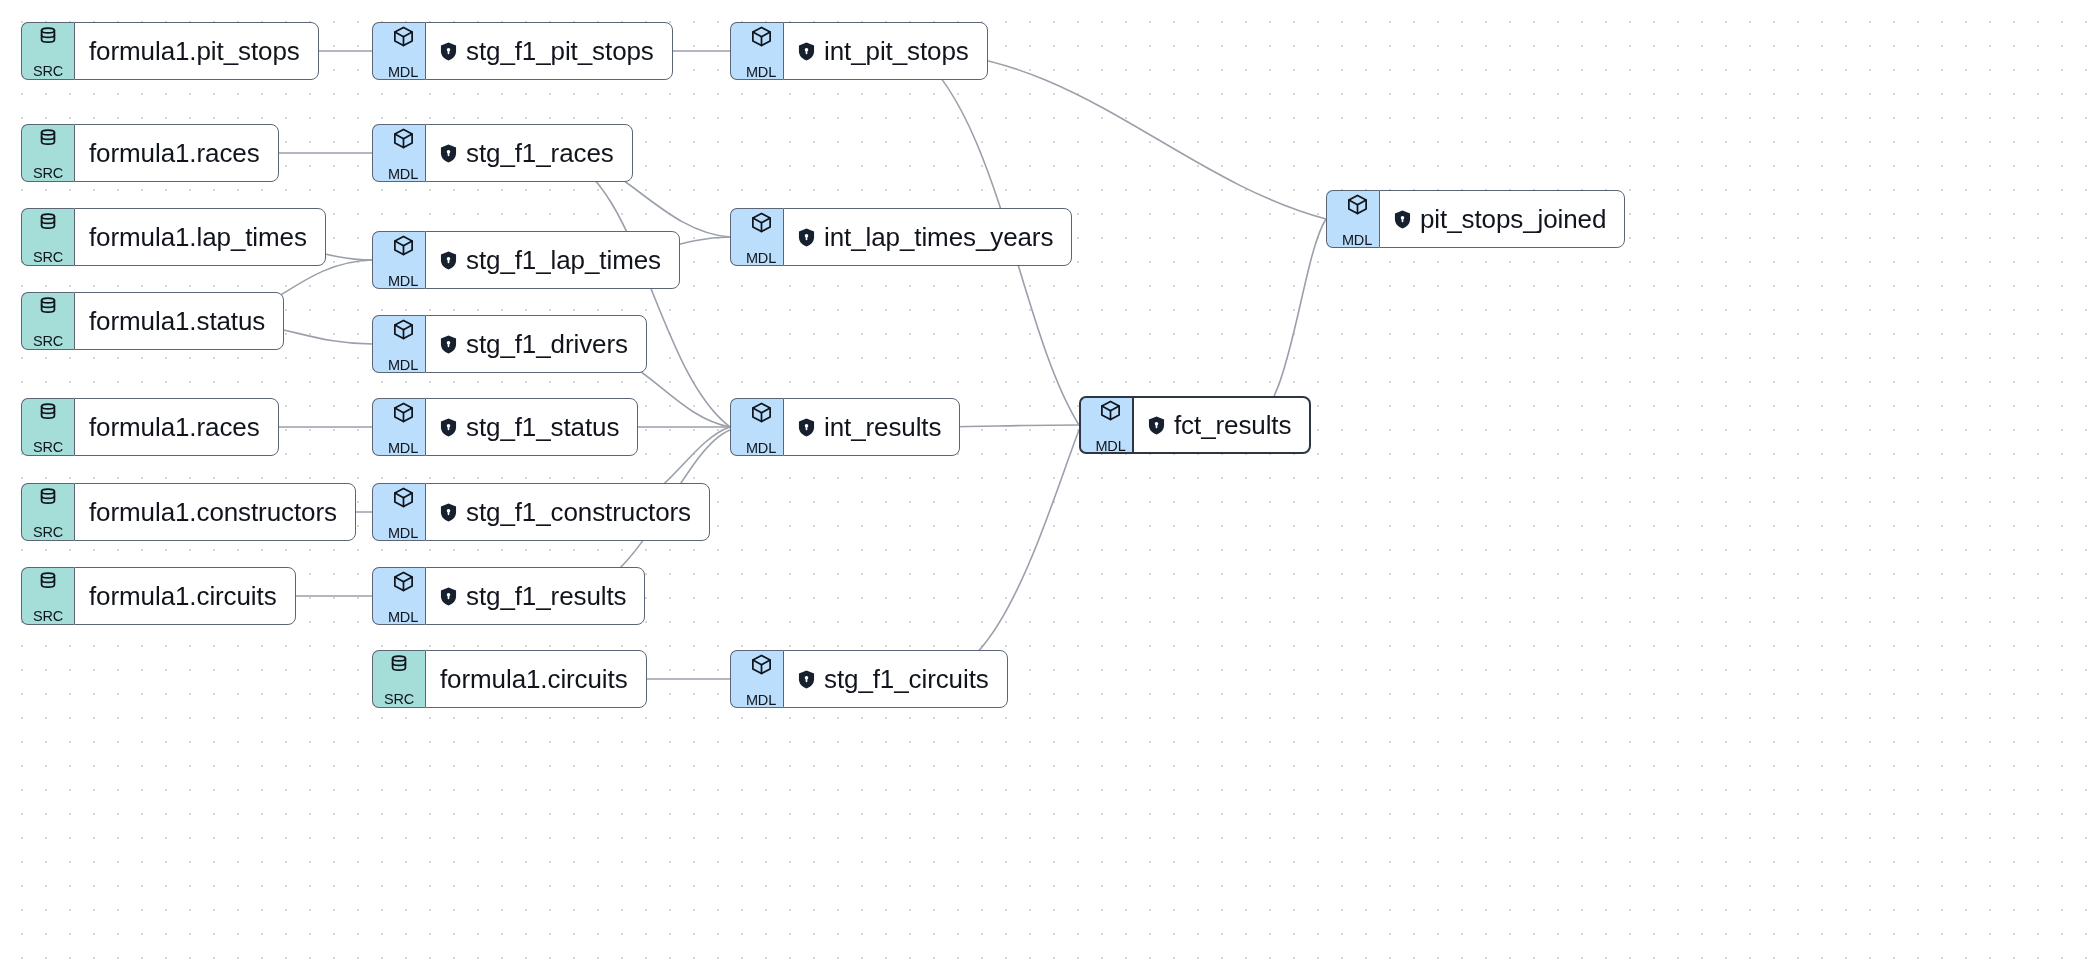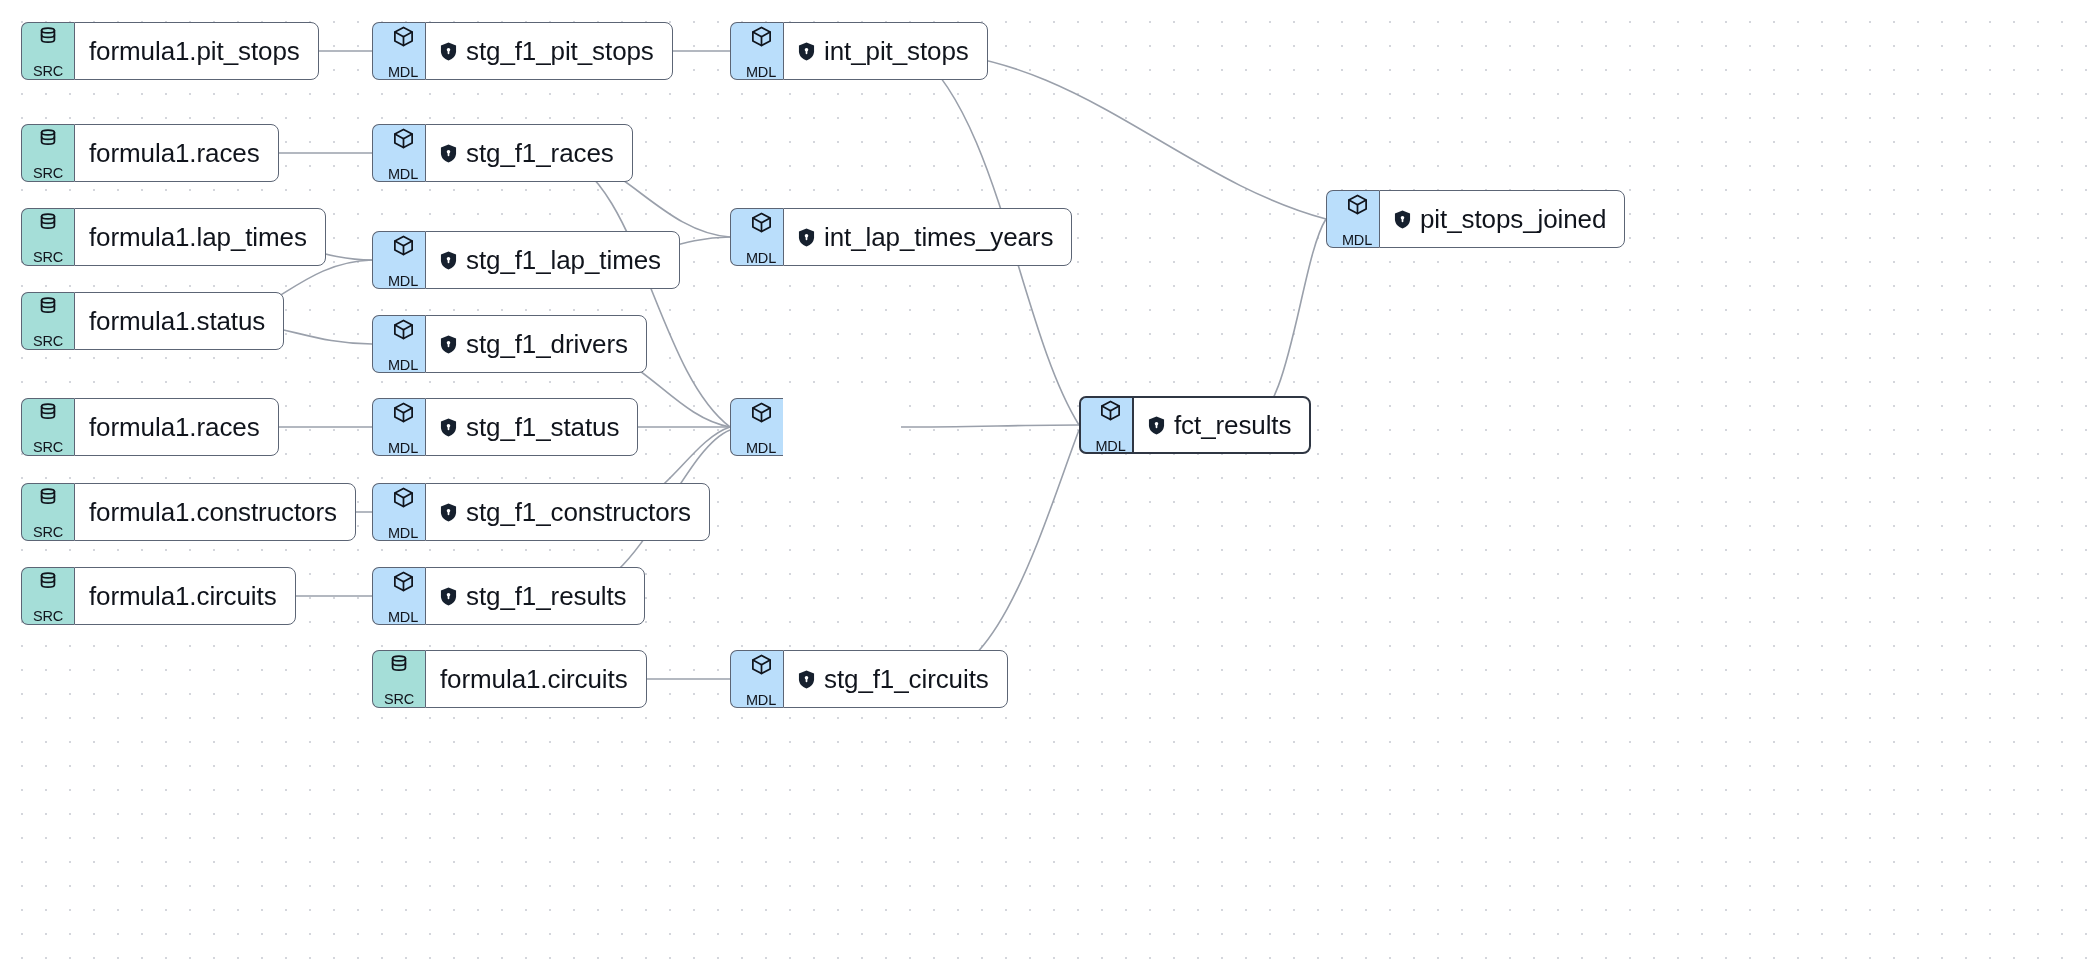--- a/index.html
+++ b/index.html
@@ -473,20 +473,30 @@
         <div class="node-badge">
           <span>
             <svg class="icon-svg" width="23" height="23" viewBox="0 0 24 24" fill="none" stroke="#10141c" stroke-width="1.8" stroke-linecap="round" stroke-linejoin="round">
               <path d="M12 2.6 21 7.4v9.2L12 21.4 3 16.6V7.4z"></path>
               <path d="M3 7.4 12 12.2 21 7.4"></path>
               <path d="M12 12.2V21.4"></path>
             </svg>
           </span>
           <span class="badge-text">MDL</span>
         </div>
+        <div class="node-body">
+          <span>
+            <svg class="shield-icon" width="17" height="19" viewBox="0 0 18 20" fill="#16202e" stroke="none">
+              <path d="M9 0.6 1 3.6v6.1c0 4.7 3.3 8.3 8 9.7 4.7-1.4 8-5 8-9.7V3.6z"></path>
+              <circle cx="9" cy="8.2" r="1.9" fill="#ffffff"></circle>
+              <rect x="8.1" y="8.6" width="1.8" height="4.2" rx="0.9" fill="#ffffff"></rect>
+            </svg>
+          </span>
+          <span class="node-label">int_results</span>
+        </div>
       </div>
       <div class="node mdl selected" style="left: 1079px; top: 396px; width: 166px;">
         <div class="node-badge">
           <span>
             <svg class="icon-svg" width="23" height="23" viewBox="0 0 24 24" fill="none" stroke="#10141c" stroke-width="1.8" stroke-linecap="round" stroke-linejoin="round">
               <path d="M12 2.6 21 7.4v9.2L12 21.4 3 16.6V7.4z"></path>
               <path d="M3 7.4 12 12.2 21 7.4"></path>
               <path d="M12 12.2V21.4"></path>
             </svg>
           </span>

